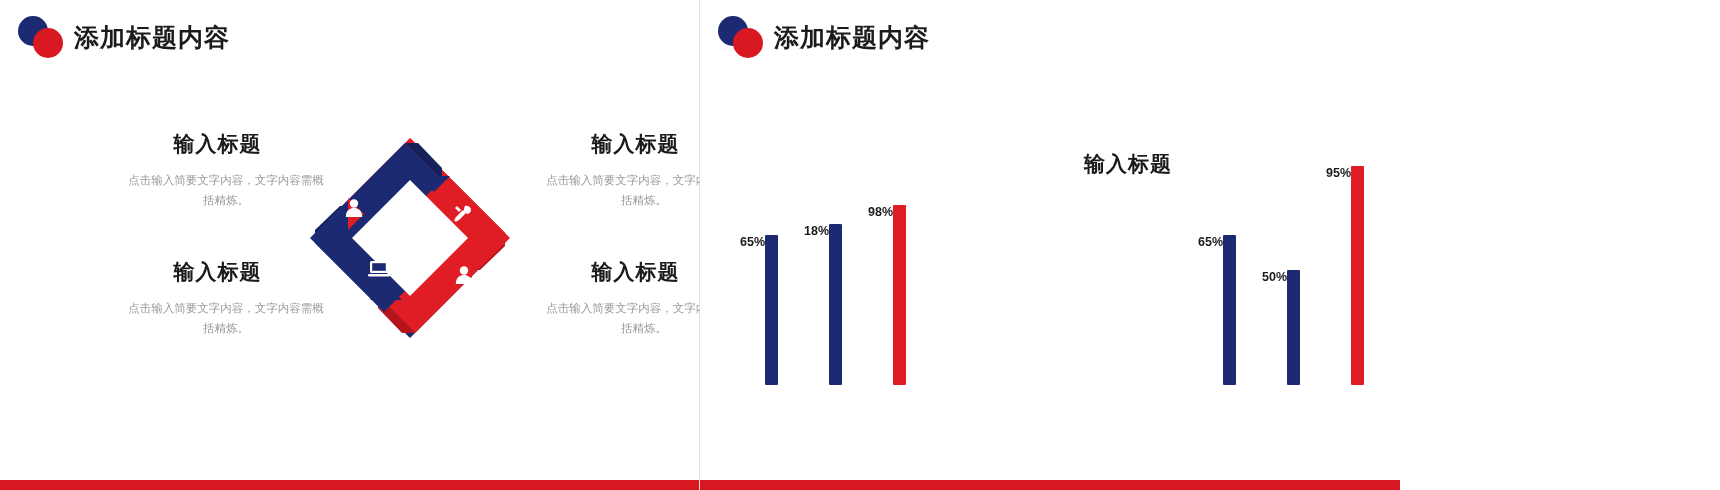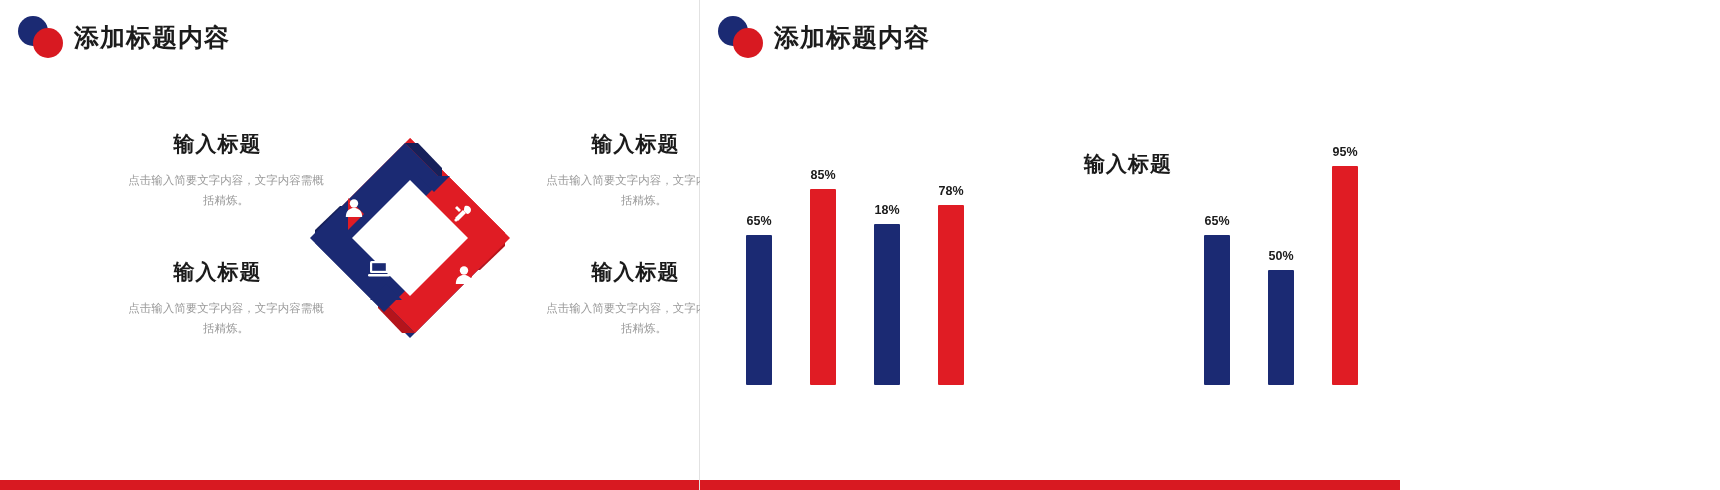--- a/index.html
+++ b/index.html
@@ -55,21 +55,21 @@
   
   .graphic{
     position:absolute;left:290px;top:118px;width:240px;height:240px;
   }
   .graphic svg{display:block;}
 
   
   .chart{position:absolute;bottom:105px;display:flex;align-items:flex-end;gap:26px;}
   .chart.left-group{left:40px;}
   .chart.right-group{right:36px;}
-  .barwrap{width:38px;display:flex;flex-direction:column;align-items:center;}
+  .barwrap{width:38px;display:flex;flex-direction:row;align-items:flex-start;}
   .barlabel{
     font-size:12.5px;font-weight:bold;color:#1b1b1b;margin-bottom:7px;
   }
   .bar{width:26px;border-radius:1px;}
   .bar.blue{background:#1b2a73;}
   .bar.red{background:#e01c24;}
 
   .r-text{
     position:absolute;left:278px;top:150px;width:300px;text-align:center;
   }
@@ -177,29 +177,25 @@
       </div>
       <div class="hdr-title">添加标题内容</div>
     </div>
 
     <div class="chart left-group">
       <div class="barwrap">
         <div class="barlabel">65%</div>
         <div class="bar blue" style="height:150px"></div>
       </div>
       <div class="barwrap">
-        <div class="barlabel">85%</div>
-        <div class="bar red" style="height:196px"></div>
-      </div>
-      <div class="barwrap">
         <div class="barlabel">18%</div>
         <div class="bar blue" style="height:161px"></div>
       </div>
       <div class="barwrap">
-        <div class="barlabel">78%</div>
+        <div class="barlabel">98%</div>
         <div class="bar red" style="height:180px"></div>
       </div>
     </div>
 
     <div class="r-text">
       <div class="t">输入标题</div>
     </div>
 
     <div class="chart right-group">
       <div class="barwrap">

